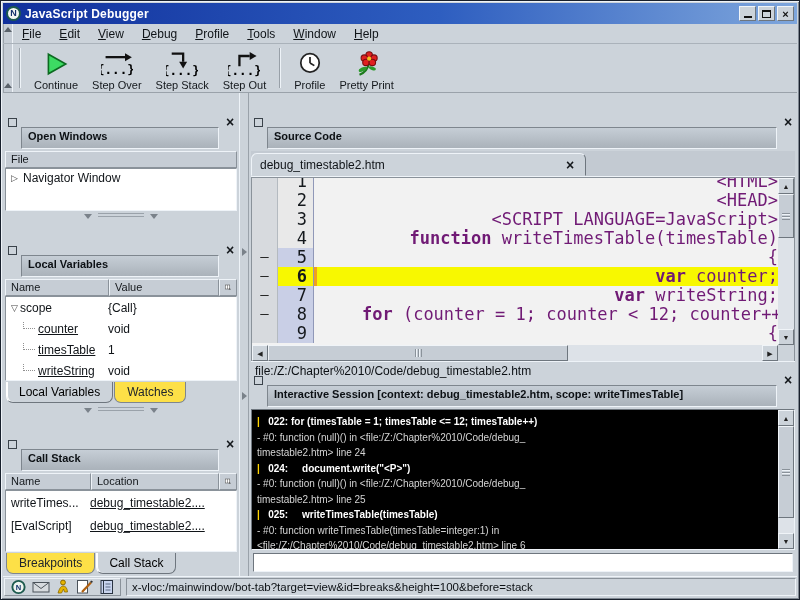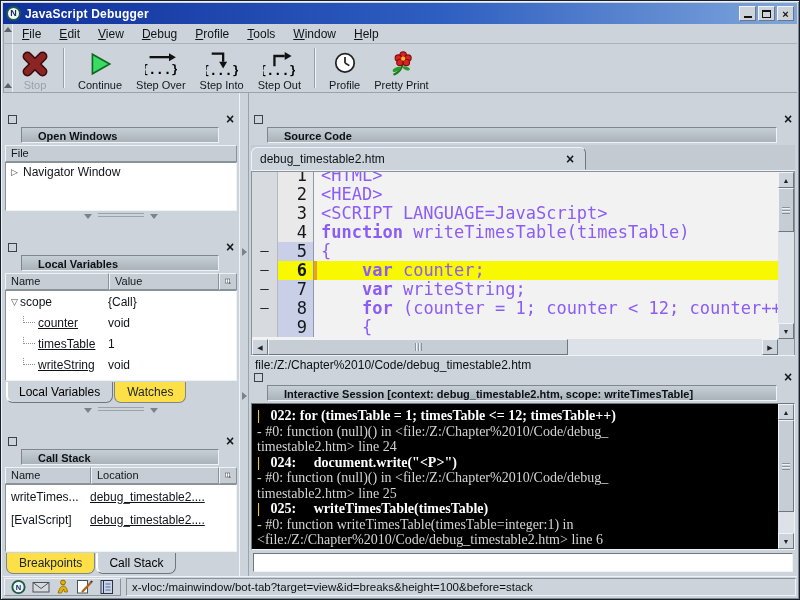--- a/index.html
+++ b/index.html
@@ -41,21 +41,21 @@
   .rightcol{flex:1;display:flex;flex-direction:column;min-width:0;}
   .hsplit{flex:0 0 10px;display:flex;align-items:center;justify-content:center;gap:6px;}
   .hsplit .tri-dn{width:0;height:0;border-left:4px solid transparent;border-right:4px solid transparent;border-top:5px solid #7a828a;}
   .hsplit .hlines{width:46px;height:6px;background:repeating-linear-gradient(180deg,#9aa2aa 0 1px,transparent 1px 3px);}
   
   .panel{display:flex;flex-direction:column;min-height:0;padding:2px 2px 0 2px;}
   .phead{flex:0 0 20px;display:flex;align-items:center;gap:4px;margin-bottom:2px;}
   .floatbtn{width:9px;height:9px;border:1px solid #3a424a;background:#ccd3da;margin-left:3px;}
   .ptitle{flex:1;border:1px solid;border-color:#7e868e #eef3f8 #eef3f8 #7e868e;
     background:linear-gradient(#c6ced6,#aab2ba);font-weight:bold;font-size:11px;color:#0c1014;
-    padding:2px 16px;height:16px;white-space:nowrap;overflow:hidden;margin-top:32px;}
+    padding:2px 6px;height:22px;white-space:nowrap;overflow:hidden;margin-top:32px;}
   .pclose{width:14px;text-align:center;font-size:14px;font-weight:bold;color:#14181c;line-height:14px;}
   .cols{flex:0 0 17px;display:flex;}
   .col{border:1px solid;border-color:#eef3f8 #8a929a #8a929a #eef3f8;background:#c6cdd5;
     font-size:11px;padding:1px 5px;color:#14181c;overflow:hidden;white-space:nowrap;}
   .colpick{flex:0 0 18px;display:flex;align-items:center;justify-content:center;}
   .listbox{flex:1;background:#fff;border:1px solid;border-color:#8a929a #eef3f8 #eef3f8 #8a929a;overflow:hidden;}
   
   .ow-row{font-size:12px;padding:2px 3px;display:flex;align-items:center;gap:3px;color:#101418;}
   .exp{font-size:9px;color:#444;width:11px;display:inline-block;text-align:center;flex:0 0 11px;}
   
@@ -81,21 +81,21 @@
     border-radius:6px 6px 0 0;display:flex;align-items:center;font-size:12px;padding:0 8px;color:#101418;}
   .stab .tabname{flex:1;}
   .srcwrap{flex:0 0 184px;position:relative;background:#f2f2f2;border:1px solid #8a929a;border-bottom:none;}
   .src-rows{position:absolute;left:0;top:0;right:16px;bottom:16px;overflow:hidden;
     font-family:"DejaVu Sans Mono",monospace;font-size:17px;line-height:19px;}
   .src-inner{margin-top:-6px;}
   .srow{height:19px;display:flex;white-space:pre;}
   .sm{flex:0 0 26px;background:#d7dade;border-right:1px solid #b4bac0;text-align:center;color:#222;font-size:14px;line-height:17px;}
   .sn{flex:0 0 36px;text-align:right;padding-right:6px;background:#e9e9e9;border-right:1px solid #9098b8;color:#14181c;}
   .srow.nb .sn{background:#c9cfe6;}
-  .sc{flex:1;padding-left:7px;overflow:hidden;color:#8b5cf6;}
+  .sc{flex:1;padding-left:7px;overflow:hidden;color:#701a75;text-align:right;}
   .sc b{font-weight:bold;}
   .srow.cur .sn{background:#f8f800;font-weight:bold;}
   .srow.cur .sc{background:#f8f800;border-left:3px solid #f0a020;padding-left:4px;}
   
   .sb-btn{flex:0 0 16px;height:16px;width:16px;background:#ccd3da;border:1px solid;
     border-color:#f0f4f8 #6e767e #6e767e #f0f4f8;display:flex;align-items:center;justify-content:center;
     font-size:7px;color:#222;line-height:1;}
   .vscroll{position:absolute;right:0;top:0;bottom:16px;width:16px;display:flex;flex-direction:column;background:#dde2e8;}
   .vthumb{background:#c6cdd5;border:1px solid;border-color:#f0f4f8 #6e767e #6e767e #f0f4f8;
     display:flex;align-items:center;justify-content:center;}
@@ -105,21 +105,21 @@
     display:flex;align-items:center;justify-content:center;}
   .hthumb .grips{width:7px;height:8px;background:repeating-linear-gradient(90deg,#8a929a 0 1px,#eef3f8 1px 2px,transparent 2px 3px);}
   .sbcorner{position:absolute;right:0;bottom:0;width:16px;height:16px;background:#ccd3da;}
   .fileline{flex:0 0 18px;font-size:12px;color:#0c1014;padding:2px 2px 0 4px;border-top:1px solid #eef3f8;
     white-space:nowrap;overflow:hidden;background:#ccd3da;}
   
   .sess-panel{flex:1;min-height:0;}
   .console{flex:1;min-height:0;background:#000;border:1px solid;border-color:#6e767e #eef3f8 #eef3f8 #6e767e;
     position:relative;overflow:hidden;}
   .clines{position:absolute;left:0;top:0;right:16px;bottom:0;padding:4px 0 0 5px;
-    font-family:Liberation Serif, serif;font-size:14px;line-height:15.5px;}
+    font-family:Liberation Sans, sans-serif;font-size:10px;line-height:15.5px;}
   .cline{white-space:pre;}
   .cline .cm{color:#ffd400;font-weight:bold;}
   .cline.s .ct{color:#ffffff;font-weight:bold;}
   .cline.f .ct{color:#d4d4d4;}
   .cvscroll{position:absolute;right:0;top:0;bottom:0;width:16px;display:flex;flex-direction:column;background:#dde2e8;}
   .sess-input{flex:0 0 19px;margin:3px 2px 4px 2px;border:1px solid;border-color:#6e767e #eef3f8 #eef3f8 #6e767e;
     background:#fff;font-size:12px;padding:0 3px;font-family:"Liberation Sans",sans-serif;}
   
   .statusbar{flex:0 0 21px;display:flex;align-items:stretch;border-top:1px solid #eef3f8;background:#ccd3da;padding:1px 1px;}
   .sb-icons{flex:0 0 116px;display:flex;align-items:center;gap:5px;padding:0 5px;
@@ -158,29 +158,20 @@
     <div class="menu-item"><u>P</u>rofile</div>
     <div class="menu-item"><u>T</u>ools</div>
     <div class="menu-item"><u>W</u>indow</div>
     <div class="menu-item"><u>H</u>elp</div>
   </div>
 
   <div class="toolbar">
     <div class="grip gbot">
         <span class="tri-up"></span>
       </div>
-    <div class="tbtn disabled">
-      <span class="ticon">
-        <svg width="30" height="26" viewBox="0 0 24 24">
-            <path d="M5 5 L19 19 M19 5 L5 19" stroke="#3c0c0c" stroke-width="9" stroke-linecap="round" fill="none"></path>
-            <path d="M5 5 L19 19 M19 5 L5 19" stroke="#8b2525" stroke-width="6" stroke-linecap="round" fill="none"></path>
-          </svg>
-      </span>
-      <span class="tlabel">Stop</span>
-    </div>
     <div class="tsep"></div>
     <div class="tbtn">
       <span class="ticon">
         <svg width="28" height="26" viewBox="0 0 24 24">
             <polygon points="5,3 21,12 5,21" fill="#3ddb63" stroke="#0c6a20" stroke-width="1.5"></polygon>
           </svg>
       </span>
       <span class="tlabel">Continue</span>
     </div>
     <div class="tbtn">
@@ -194,21 +185,21 @@
       <span class="tlabel">Step Over</span>
     </div>
     <div class="tbtn">
       <span class="ticon">
         <svg width="32" height="28" viewBox="0 0 28 24">
             <path d="M5 3 H15 V10" stroke="#111" stroke-width="2" fill="none"></path>
             <polygon points="11.5,10 18.5,10 15,16" fill="#111"></polygon>
             <text x="13" y="22" text-anchor="middle" class="braces-txt">{...}</text>
           </svg>
       </span>
-      <span class="tlabel">Step Into</span>
+      <span class="tlabel">Step Stack</span>
     </div>
     <div class="tbtn">
       <span class="ticon">
         <svg width="32" height="28" viewBox="0 0 28 24">
             <path d="M10 14 V5 H19" stroke="#111" stroke-width="2" fill="none"></path>
             <polygon points="19,1.5 25,5 19,8.5" fill="#111"></polygon>
             <text x="13" y="22" text-anchor="middle" class="braces-txt">{...}</text>
           </svg>
       </span>
       <span class="tlabel">Step Out</span>

